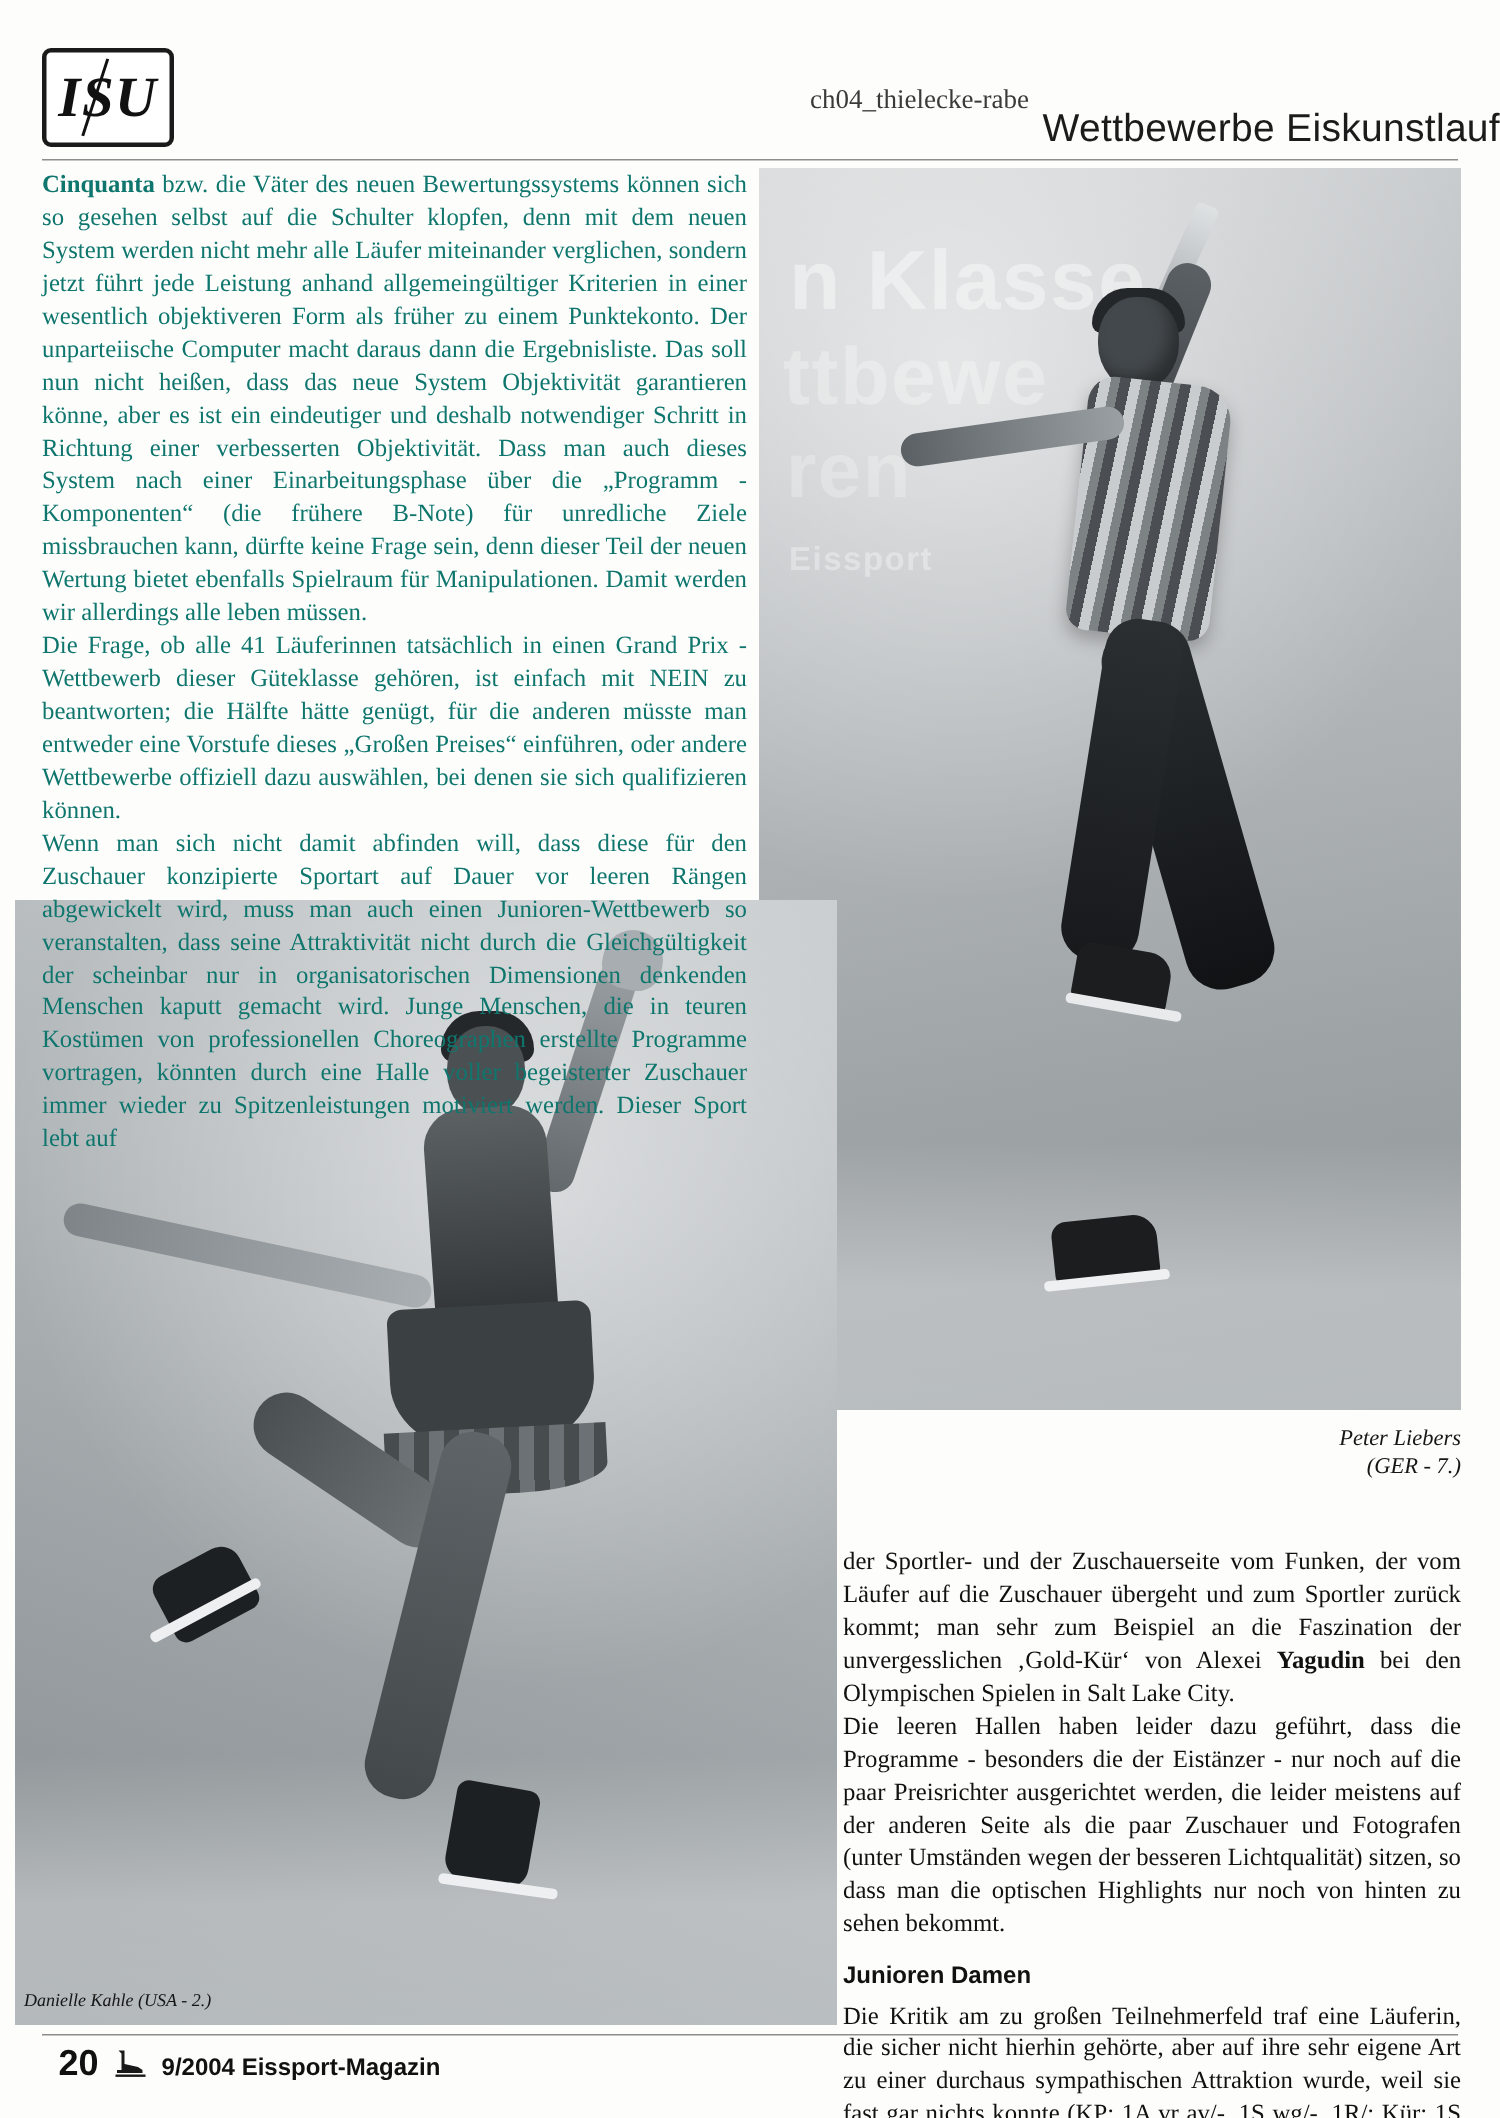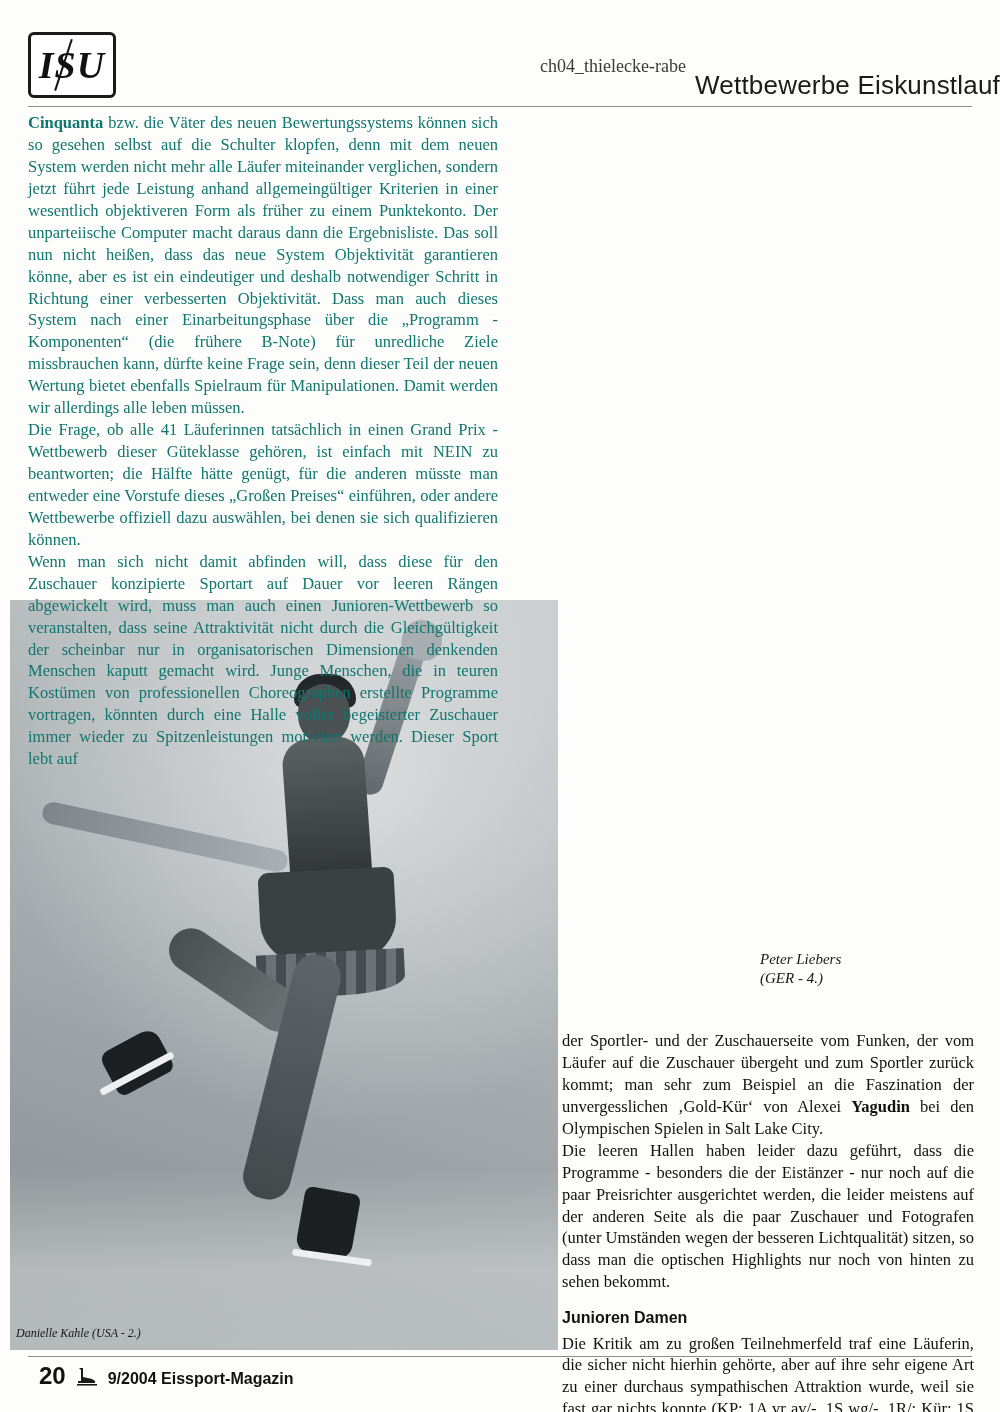--- a/index.html
+++ b/index.html
@@ -254,21 +254,21 @@
   .f-blade-a { position:absolute; left:282px; top:654px; width:80px; height:7px; background:#edeff0; border-radius:3px; transform:rotate(8deg); }
   .f-skate-b { position:absolute; left:96px; top:438px; width:62px; height:48px; background:#1d2022; border-radius:10px 14px 8px 8px; transform:rotate(-28deg); }
   .f-blade-b { position:absolute; left:86px; top:470px; width:82px; height:7px; background:#edeff0; border-radius:3px; transform:rotate(-28deg); }
 
   
   .caption-right {
     position: absolute;
     left: 760px;
     top: 950px;
     width: 214px;
-    text-align: left;
+    text-align: right;
     font-style: italic;
     font-size: 15px;
     line-height: 1.25;
     color: #161616;
   }
   .caption-left {
     position: absolute;
     left: 16px;
     top: 1326px;
     width: 300px;
@@ -322,24 +322,43 @@
   <div class="header">
     <div class="isu-logo">
       <span>ISU</span>
       <span class="slash"></span>
     </div>
     <div class="header-filename">ch04_thielecke-rabe</div>
     <div class="header-title">Wettbewerbe Eiskunstlauf</div>
     <div class="header-rule"></div>
   </div>
 
+  <div class="photo photo-right">
+    <div class="ghost-text gt1">n Klasse</div>
+    <div class="ghost-text gt2">ttbewe</div>
+    <div class="ghost-text gt3">ren</div>
+    <div class="ghost-text gt4">Eissport</div>
+    <div class="ice-sheen"></div>
+    <div class="m-blade-prop"></div>
+    <div class="m-arm-b"></div>
+    <div class="m-hair"></div>
+    <div class="m-head"></div>
+    <div class="m-torso"></div>
+    <div class="m-arm-a"></div>
+    <div class="m-leg-b"></div>
+    <div class="m-leg-a"></div>
+    <div class="m-skate-a"></div>
+    <div class="m-blade-a"></div>
+    <div class="m-skate-b"></div>
+    <div class="m-blade-b"></div>
+  </div>
 
   <div class="caption-right">
     <div>Peter Liebers</div>
-    <div>(GER - 4.)</div>
+    <div>(GER - 7.)</div>
   </div>
 
   <div class="photo photo-left">
     <div class="ice-sheen"></div>
     <div class="f-arm-up"></div>
     <div class="f-hand-up"></div>
     <div class="f-hair"></div>
     <div class="f-head"></div>
     <div class="f-torso"></div>
     <div class="f-arm-left"></div>

